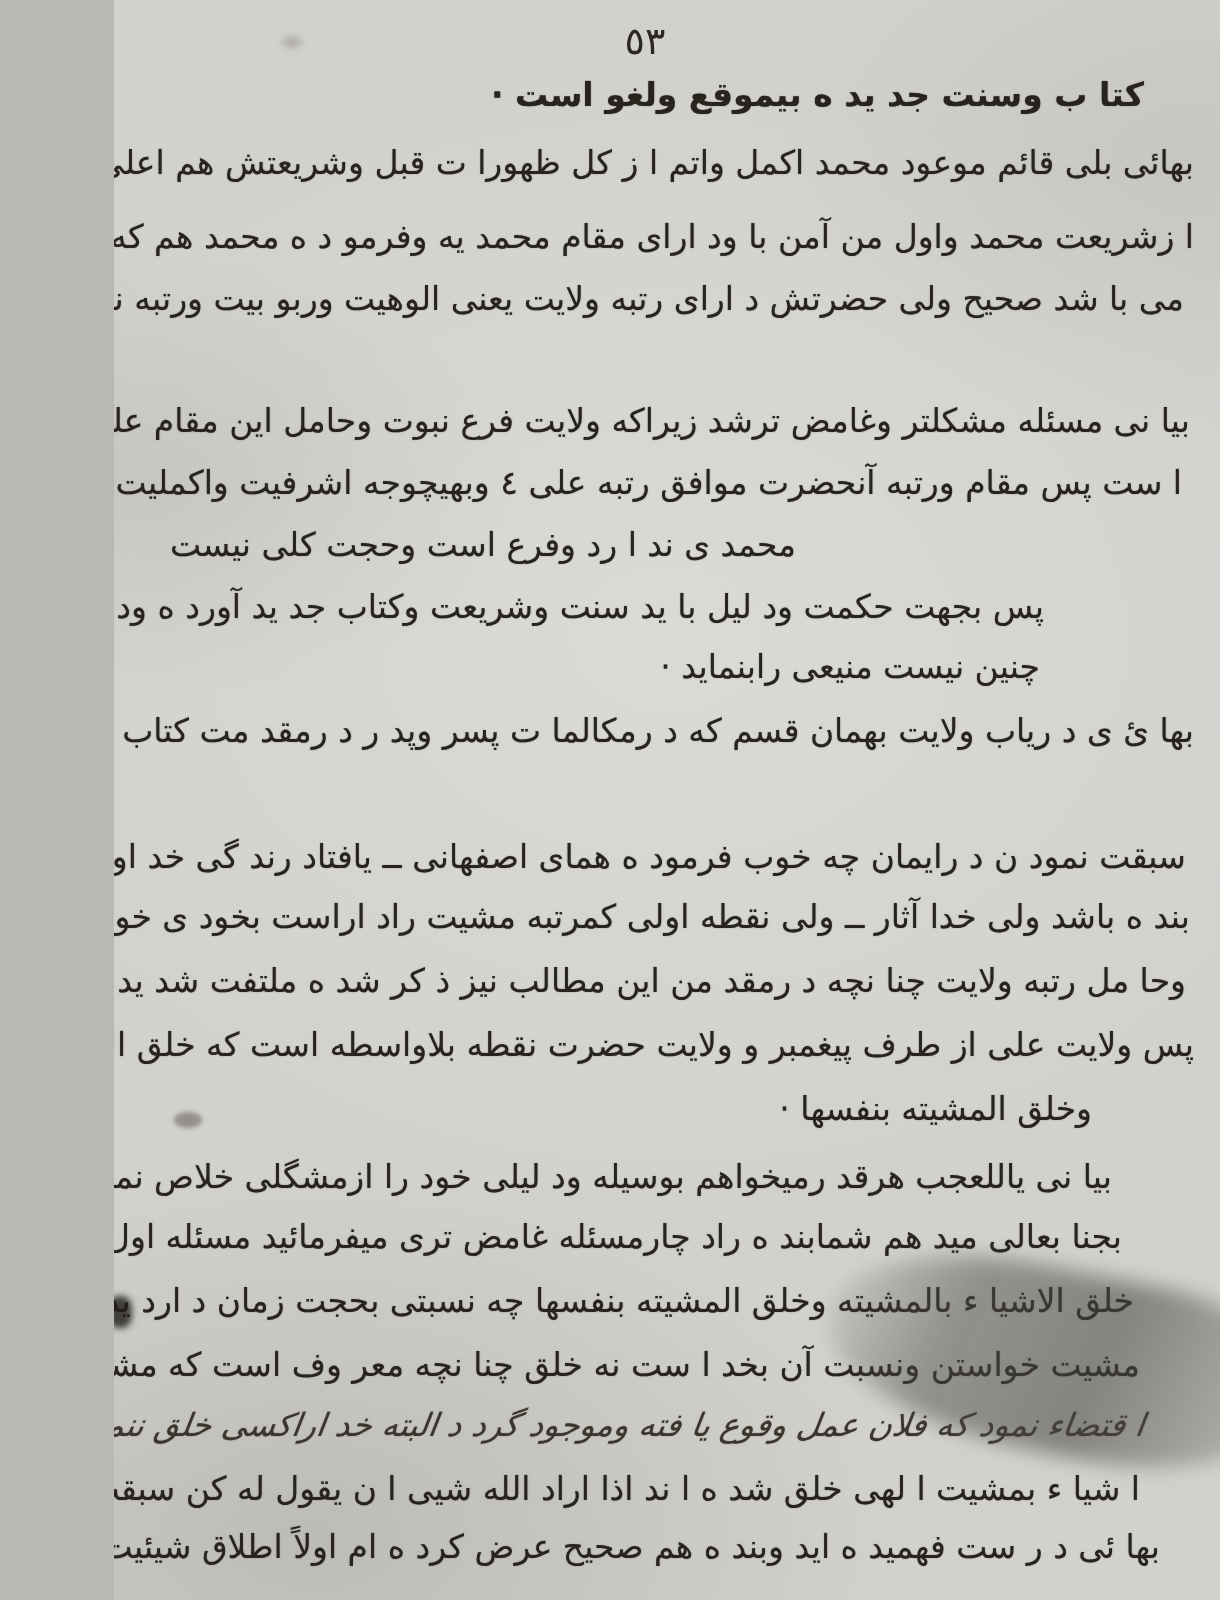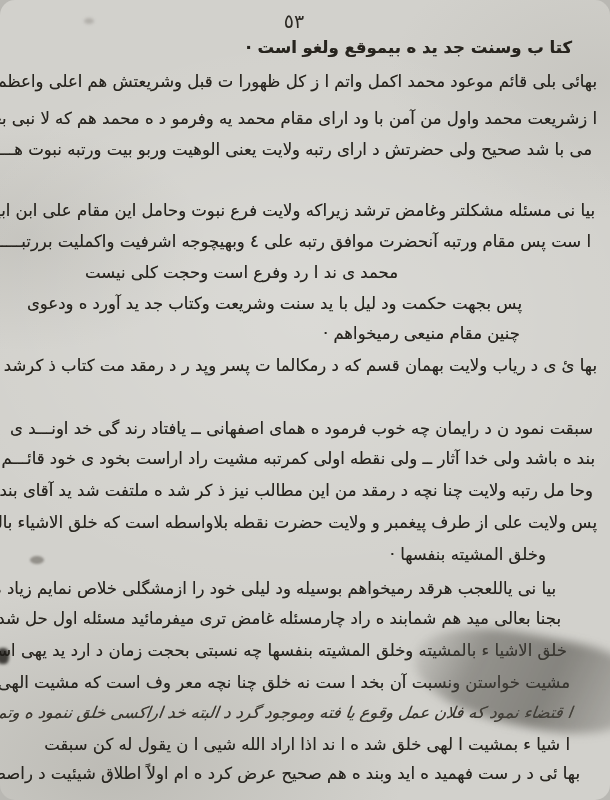--- a/index.html
+++ b/index.html
@@ -2,29 +2,28 @@
 <html lang="fa" dir="rtl"><head>
 <meta charset="utf-8">
 <style>
   html,body{margin:0;padding:0;}
   body{
     width:610px;height:800px;overflow:hidden;
     font-family:"DejaVu Sans",sans-serif;
     background:#b9b8b3;
   }
   .page{
-    position:relative;width:610px;height:800px;overflow:hidden;
+    position:relative;width:553px;height:800px;overflow:hidden;
     background:
       radial-gradient(ellipse 420px 260px at 18% 96%, rgba(140,138,130,0.30), rgba(0,0,0,0) 70%),
       radial-gradient(ellipse 300px 200px at 98% 10%, rgba(150,148,140,0.18), rgba(0,0,0,0) 70%),
       radial-gradient(ellipse 500px 380px at 50% 40%, rgba(255,255,255,0.20), rgba(0,0,0,0) 75%),
       radial-gradient(ellipse 260px 160px at 4% 30%, rgba(146,144,136,0.22), rgba(0,0,0,0) 70%),
       #d2d1cc;
     color:#27241e;
-    border-radius:15px;
   }
   .pageno{
     position:absolute;top:10px;left:0;right:22px;
     text-align:center;font-size:19px;letter-spacing:2px;color:#2c2923;
   }
   .line{
     position:absolute;
     direction:rtl;white-space:nowrap;
     font-size:16.5px;line-height:22px;
     color:#27241e;
@@ -68,21 +67,21 @@
   <div class="pageno">٥٣</div>
 
   <div class="line" style="top:37px;  right:38px;font-weight:bold;">کتا ب وسنت جد ید ه بیموقع ولغو است ·</div>
   <div class="line" style="top:71px;  right:13px;">بهائی بلی قائم موعود محمد اکمل واتم ا ز کل ظهورا ت قبل وشریعتش هم اعلی واعظم وا قـــوم</div>
   <div class="line" style="top:108px; right:13px;">ا زشریعت محمد واول من آمن با ود ارای مقام محمد یه وفرمو د ه محمد هم که لا نبی بعـــد ی</div>
   <div class="line" style="top:139px; right:18px;">می با شد صحیح ولی حضرتش د ارای رتبه ولایت یعنی الوهیت وربو بیت ورتبه نبوت هـــم</div>
   <div class="line" style="top:200px; right:15px;">بیا نی مسئله مشکلتر وغامض ترشد زیراکه ولایت فرع نبوت وحامل این مقام علی ابن ابیطا لب</div>
   <div class="line" style="top:231px; right:19px;">ا ست پس مقام ورتبه آنحضرت موافق رتبه علی ٤ وبهیچوجه اشرفیت واکملیت بررتبـــــه</div>
   <div class="line" style="top:262px; right:212px;">محمد ی ند ا رد وفرع است وحجت کلی نیست</div>
   <div class="line" style="top:293px; right:88px;">پس بجهت حکمت ود لیل با ید سنت وشریعت وکتاب جد ید آورد ه ودعوی</div>
-  <div class="line" style="top:323px; right:90px;">چنین مقام منیعی رمیخواهم ·</div>
+  <div class="line" style="top:323px; right:90px;">چنین نیست منیعی رابنماید ·</div>
   <div class="line" style="top:355px; right:13px;">بها ئ ی د ریاب ولایت بهمان قسم که د رمکالما ت پسر وپد ر د رمقد مت کتاب ذ کرشد بیا ن نمود</div>
   <div class="line" style="top:418px; right:17px;">سبقت نمود ن د رایمان چه خوب فرمود ه همای اصفهانی ــ یافتاد رند گی خد اونـــد ی</div>
   <div class="line" style="top:448px; right:15px;margin-left:20px;">بند ه باشد ولی خدا آثار ــ ولی نقطه اولی کمرتبه مشیت راد اراست بخود ی خود قائـــم</div>
   <div class="line" style="top:480px; right:17px;">وحا مل رتبه ولایت چنا نچه د رمقد من این مطالب نیز ذ کر شد ه ملتفت شد ید آقای بند ه</div>
   <div class="line" style="top:512px; right:13px;">پس ولایت علی از طرف پیغمبر و ولایت حضرت نقطه بلاواسطه است که خلق الاشیاء بالمشیته</div>
   <div class="line" style="top:544px; right:64px;">وخلق المشیته بنفسها ·</div>
   <div class="line" style="top:578px; right:54px;">بیا نی یاللعجب هرقد رمیخواهم بوسیله ود لیلی خود را ازمشگلی خلاص نمایم زیاد ه تعید یح</div>
   <div class="line" style="top:608px; right:49px;">بجنا بعالی مید هم شمابند ه راد چارمسئله غامض تری میفرمائید مسئله اول حل شد ·</div>
   <div class="line" style="top:640px; right:43px;">خلق الاشیا ء بالمشیته وخلق المشیته بنفسها چه نسبتی بحجت زمان د ارد ید یهی است</div>
   <div class="line" style="top:672px; right:40px;">مشیت خواستن ونسبت آن بخد ا ست نه خلق چنا نچه معر وف است که مشیت الهی چنین</div>

